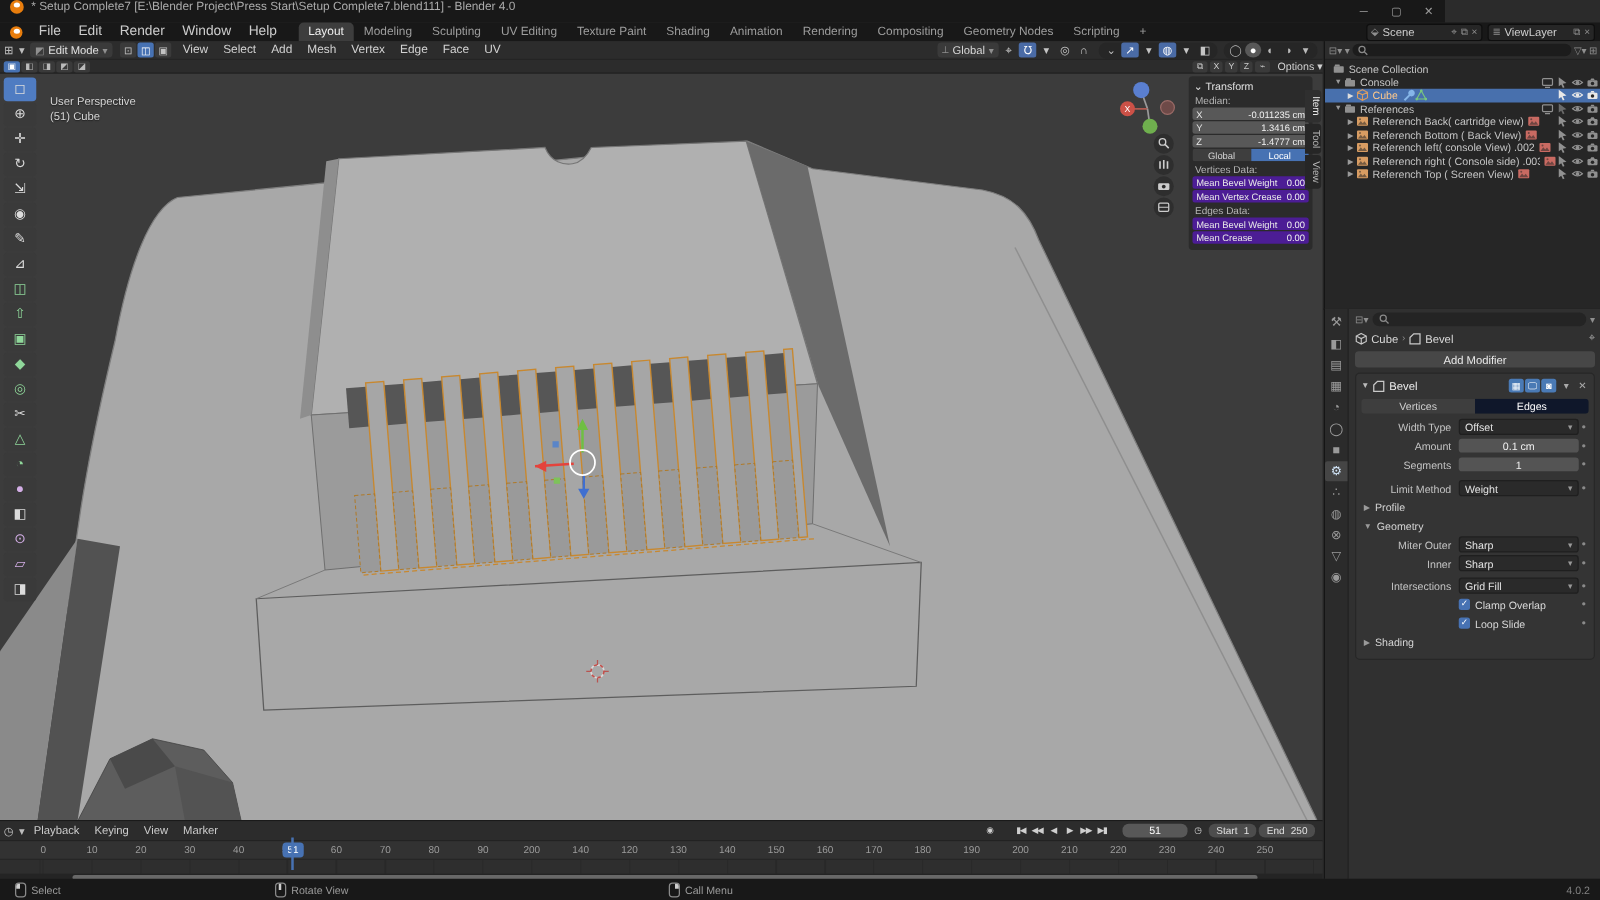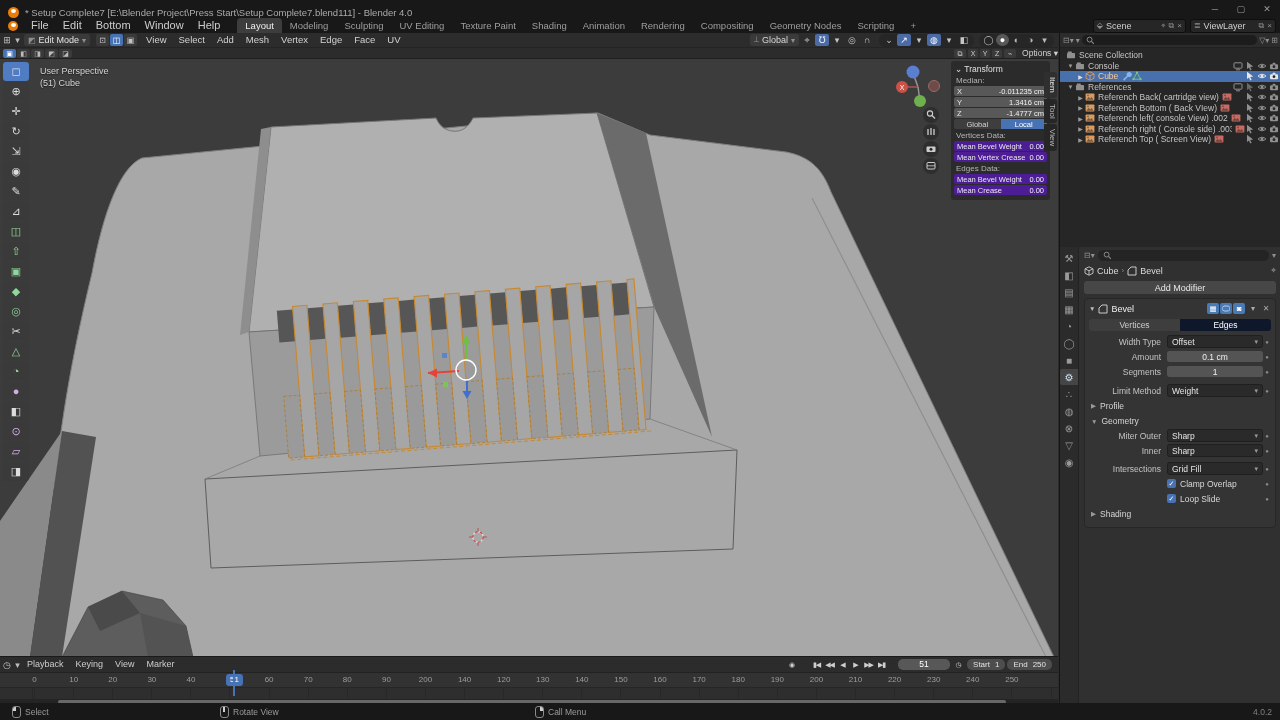--- a/index.html
+++ b/index.html
@@ -4,21 +4,21 @@
 <style>
   html,body{margin:0;padding:0;background:#000;}
   #app{position:relative;width:1280px;height:720px;overflow:hidden;background:#2b2b2b;
        font-family:"Liberation Sans",sans-serif;font-size:10px;color:#c9c9c9;
        -webkit-font-smoothing:antialiased;}
   .abs{position:absolute;}
   .row{display:flex;align-items:center;}
   button{font-family:inherit;border:none;background:none;color:inherit;padding:0;margin:0;cursor:default;}
 
   
-  #titlebar{left:0;top:0;width:1280px;height:18px;background:#181818;display:flex;align-items:flex-end;}
+  #titlebar{left:0;top:0;width:1156px;height:18px;background:#181818;display:flex;align-items:flex-start;}
   .blender-logo{width:11px;height:11px;border-radius:50%;background:#e87d0d;margin:0 6px 0 8px;position:relative;}
   .blender-logo:after{content:"";position:absolute;left:3px;top:2px;width:5px;height:4px;border-radius:50%;background:#fff;}
   #title-text{color:#ababab;font-size:9.5px;white-space:nowrap;}
   .win-controls{margin-left:auto;display:flex;}
   .win-controls button{width:26px;height:18px;color:#9a9a9a;font-size:9px;line-height:18px;text-align:center;}
 
   
   #topbar{left:0;top:18px;width:1280px;height:15px;background:#181818;display:flex;align-items:center;}
   .menu-item{padding:0 7px;color:#cdcdcd;font-size:11px;line-height:15px;}
   .ws-tabs{display:flex;margin-left:10px;height:15px;}
@@ -51,21 +51,21 @@
   .ts-modes{display:flex;gap:1px;margin-left:3px;}
   .ts-modes button{width:13px;height:9px;font-size:7px;line-height:9px;background:#3a3a3a;border-radius:2px;color:#bbb;}
   .ts-modes button.on{background:#4772b3;color:#fff;}
   .ts-right{margin-left:auto;display:flex;align-items:center;gap:2px;margin-right:0;}
   .xyz-btn{width:10px;height:9px;background:#3a3a3a;border-radius:2px;font-size:7px;line-height:9px;text-align:center;color:#ccc;}
   .opt-lbl{font-size:8.5px;color:#d0d0d0;margin-left:4px;}
 
   
   #viewport{left:0;top:59px;width:1058px;height:597px;background:#3c3c3c;overflow:hidden;}
   #vp-svg{position:absolute;left:0;top:0;}
-  .vp-overlay{position:absolute;left:40px;top:6px;color:#d4d4d4;font-size:9px;line-height:12px;text-shadow:0 1px 1px #0008;}
+  .vp-overlay{position:absolute;left:40px;top:16px;color:#d4d4d4;font-size:9px;line-height:12px;text-shadow:0 1px 1px #0008;}
 
   
   #toolbar{position:absolute;left:3px;top:3px;width:26px;display:flex;flex-direction:column;gap:1px;}
   #toolbar button{width:26px;height:19px;background:#3a3a3acc;border-radius:3px;display:flex;align-items:center;justify-content:center;}
   #toolbar button.on{background:#4f7cc2;}
   .ticon{font-size:11px;color:#dcdcdc;line-height:1;}
   .ticon.grn{color:#8fd79a;}
   .ticon.pur{color:#d3aee6;}
 
   
@@ -228,21 +228,21 @@
       <button>▢</button>
       <button>✕</button>
     </span>
   </div>
 
   <div id="topbar" class="abs">
     <span class="blender-logo" style="width:10px;height:10px;"></span>
     <span class="row">
         <span class="menu-item">File</span>
         <span class="menu-item">Edit</span>
-        <span class="menu-item">Bottom</span>
+        <span class="menu-item">Render</span>
         <span class="menu-item">Window</span>
         <span class="menu-item">Help</span>
       </span>
     <span class="ws-tabs">
         <span class="ws-tab active">Layout</span>
         <span class="ws-tab">Modeling</span>
         <span class="ws-tab">Sculpting</span>
         <span class="ws-tab">UV Editing</span>
         <span class="ws-tab">Texture Paint</span>
         <span class="ws-tab">Shading</span>

